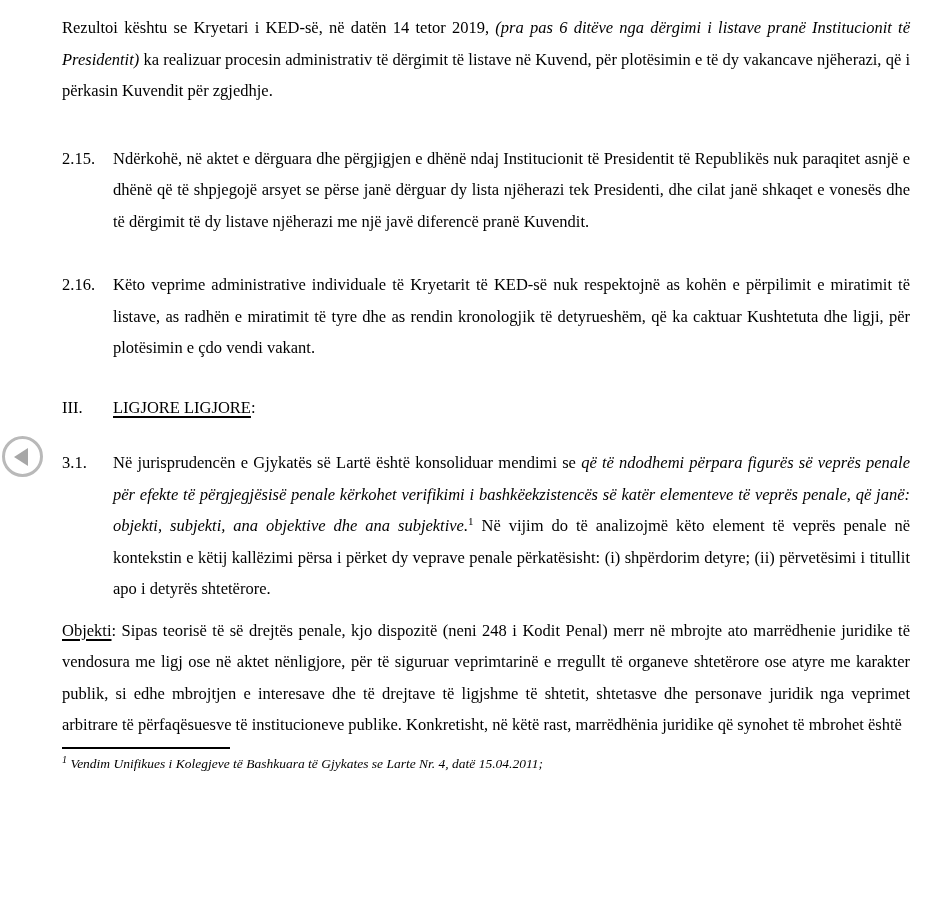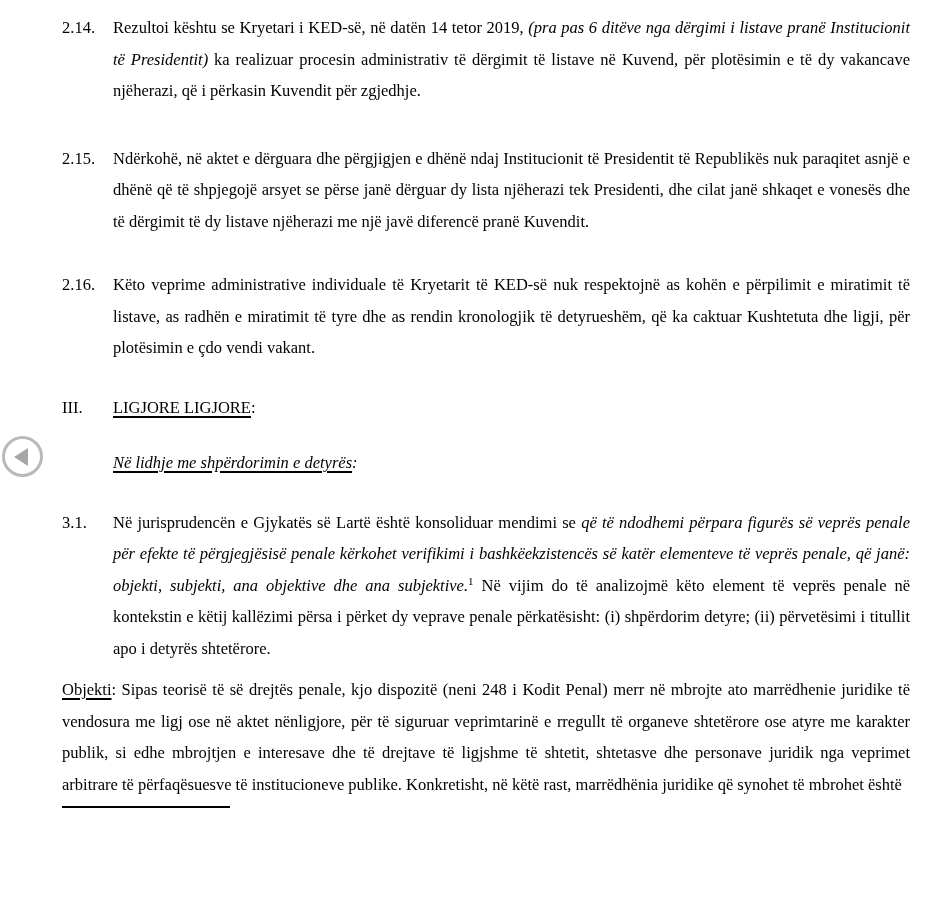--- a/index.html
+++ b/index.html
@@ -101,47 +101,46 @@
 </head>
 <body>
 
 <div class="nav-circle">
   <div class="tri"></div>
 </div>
 
 <main class="doc">
 
   <div class="para mb-a">
-    <span class="num">2.14.</span>
     <p class="body bold"><span>Rezultoi kështu se Kryetari i KED-së, në datën 14 tetor 2019, </span><span class="italic">(pra pas 6 ditëve nga dërgimi i listave pranë Institucionit të Presidentit)</span><span> ka realizuar procesin administrativ të dërgimit të listave në Kuvend, për plotësimin e të dy vakancave njëherazi, që i përkasin Kuvendit për zgjedhje.</span></p>
   </div>
 
   <div class="para mb-b">
     <span class="num">2.15.</span>
     <p class="body"><span>Ndërkohë, në aktet e dërguara dhe përgjigjen e dhënë ndaj Institucionit të Presidentit të Republikës nuk paraqitet asnjë e dhënë që të shpjegojë arsyet se përse janë dërguar dy lista njëherazi tek Presidenti, dhe cilat janë shkaqet e vonesës dhe të dërgimit të dy listave njëherazi me një javë diferencë pranë Kuvendit.</span></p>
   </div>
 
   <div class="para mb-c">
     <span class="num">2.16.</span>
     <p class="body"><span>Këto veprime administrative individuale të Kryetarit të KED-së nuk respektojnë as kohën e përpilimit e miratimit të listave, as radhën e miratimit të tyre dhe as rendin kronologjik të detyrueshëm, që ka caktuar Kushtetuta dhe ligji, për plotësimin e çdo vendi vakant.</span></p>
   </div>
 
   <div class="para mb-d">
     <span class="num bold">III.</span>
     <p class="body bold"><span class="uline">LIGJORE LIGJORE</span><span>:</span></p>
   </div>
 
-  <div class="subheading mb-c"><span class="uline">Në lidhje me shpërdorimin e detyrës</span><span>:</span></div>
 
   <div class="para mb-e">
     <span class="num">3.1.</span>
     <p class="body"><span>Në jurisprudencën e Gjykatës së Lartë është konsoliduar mendimi se </span><span class="italic">që të ndodhemi përpara figurës së veprës penale për efekte të përgjegjësisë penale kërkohet verifikimi i bashkëekzistencës së katër elementeve të veprës penale, që janë: objekti, subjekti, ana objektive dhe ana subjektive.</span><sup class="fnref">1</sup><span> Në vijim do të analizojmë këto element të veprës penale në kontekstin e këtij kallëzimi përsa i përket dy veprave penale përkatësisht: (i) shpërdorim detyre; (ii) përvetësimi i titullit apo i detyrës shtetërore.</span></p>
   </div>
 
   <div class="para">
     <p class="body"><span class="bold uline">Objekti</span><span>: Sipas teorisë të së drejtës penale, kjo dispozitë (neni 248 i Kodit Penal) merr në mbrojte ato marrëdhenie juridike të vendosura me ligj ose në aktet nënligjore, për të siguruar veprimtarinë e rregullt të organeve shtetërore ose atyre me karakter publik, si edhe mbrojtjen e interesave dhe të drejtave të ligjshme të shtetit, shtetasve dhe personave juridik nga veprimet arbitrare të përfaqësuesve të institucioneve publike. Konkretisht, në këtë rast, marrëdhënia juridike që synohet të mbrohet është</span></p>
   </div>
 
   <footer class="footnote">
     <div class="rule"></div>
+    <div class="fn-text"><sup class="fnref">1</sup><span> Vendim Unifikues i Kolegjeve të Bashkuara të Gjykates se Larte Nr. 4, datë 15.04.2011;</span></div>
   </footer>
 
 </main>
 
 </body></html>

